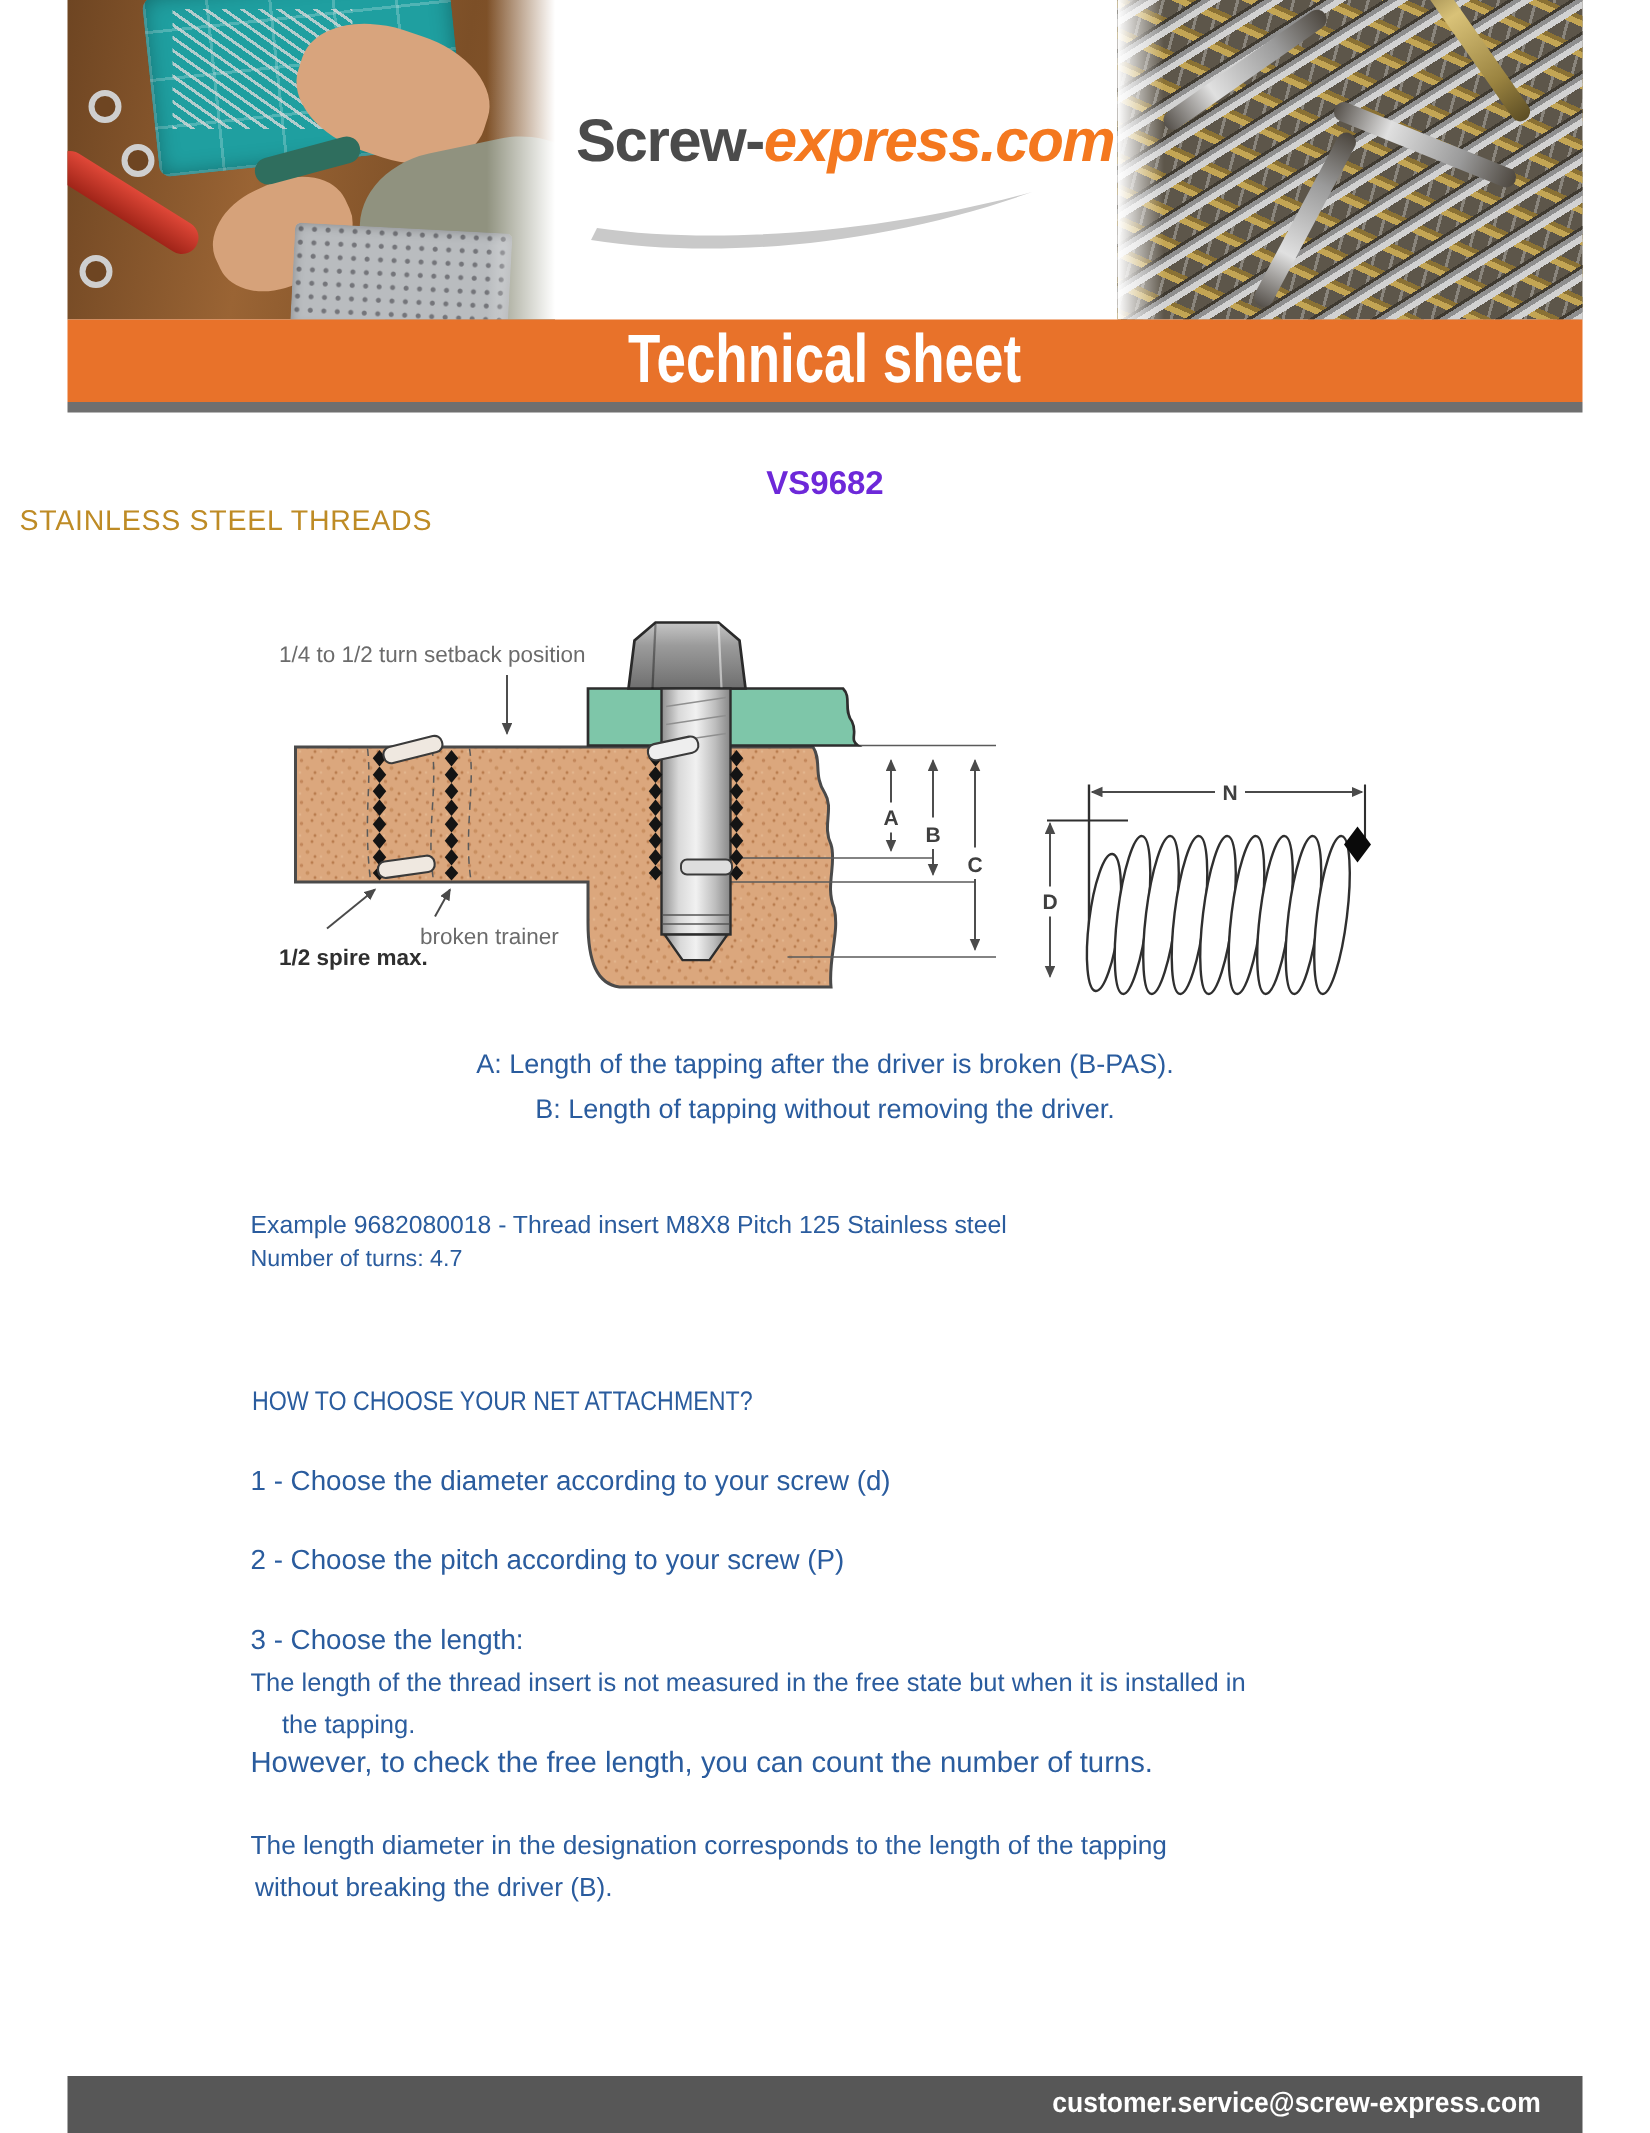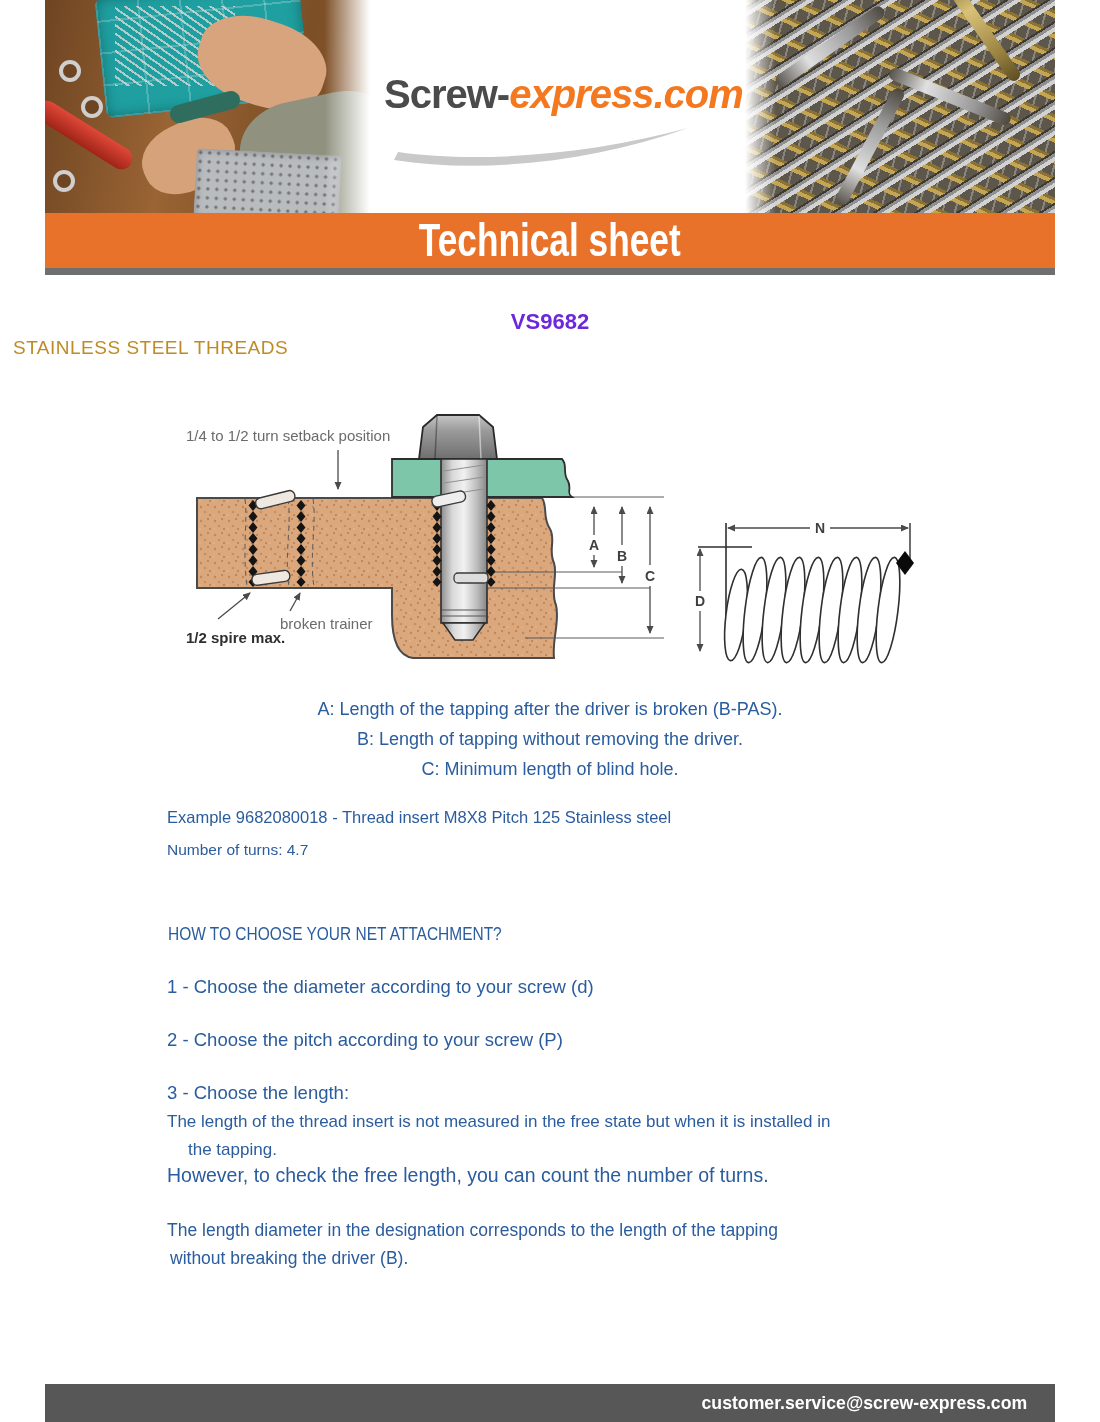--- a/index.html
+++ b/index.html
@@ -66,21 +66,21 @@
   .blue{color:#2a5c9e;}
   .legend{position:absolute;left:0;top:694px;width:1100px;text-align:center;
     font-size:18px;line-height:30px;}
   .example{position:absolute;left:167px;top:808px;width:760px;}
   .example-title{font-size:16.5px;}
   .example-row{position:relative;height:30px;margin-top:12px;}
   .ex-a{position:absolute;left:0;top:0;font-size:17.5px;}
   .ex-b{position:absolute;left:291px;top:0;font-size:17.5px;font-style:italic;}
   .ex-c{position:absolute;left:393px;top:0;font-size:17.5px;font-style:italic;}
   .ex-note{position:absolute;left:481px;top:3px;font-size:13.5px;}
-  .ex-turns{margin-top:14px;font-size:15.5px;}
+  .ex-turns{margin-top:4px;font-size:15.5px;}
   .howto-heading{position:absolute;left:168px;top:924px;font-size:18px;
     transform:scaleX(.86);transform-origin:left;white-space:nowrap;}
   .step{position:absolute;left:167px;font-size:18.5px;white-space:nowrap;}
   .para{position:absolute;left:167px;font-size:17px;white-space:nowrap;}
   .para-big{position:absolute;left:167px;font-size:19.5px;white-space:nowrap;}
 
   
   .footer{position:absolute;left:45px;top:1384px;width:1010px;height:38px;background:#575757;
     text-align:right;}
   .footer span{display:inline-block;margin-right:28px;color:#fff;font-size:19px;font-weight:bold;
@@ -276,21 +276,20 @@
     <line x1="168" y1="45" x2="168" y2="84" class="dimline" marker-end="url(#ah)"></line>
     <text x="16" y="238" class="dia-label-bold">1/2 spire max.</text>
     <line x1="48" y1="214" x2="80" y2="188" class="dimline" marker-end="url(#ah)"></line>
     <text x="110" y="224" class="dia-label">broken trainer</text>
     <line x1="120" y1="206" x2="130" y2="188" class="dimline" marker-end="url(#ah)"></line>
   </svg>
 
   <div class="legend blue">
     <div>A: Length of the tapping after the driver is broken (B-PAS).</div>
     <div>B: Length of tapping without removing the driver.</div>
-    <div>C: Minimum length of blind hole.</div>
   </div>
 
   <div class="example blue">
     <div class="example-title">Example 9682080018 - Thread insert M8X8 Pitch 125 Stainless steel</div>
     <div class="ex-turns">Number of turns: 4.7</div>
   </div>
 
   <div class="howto-heading blue">HOW TO CHOOSE YOUR NET ATTACHMENT?</div>
   <div class="step blue" style="top:976px;">1 - Choose the diameter according to your screw (d)</div>
   <div class="step blue" style="top:1029px;">2 - Choose the pitch according to your screw (P)</div>

